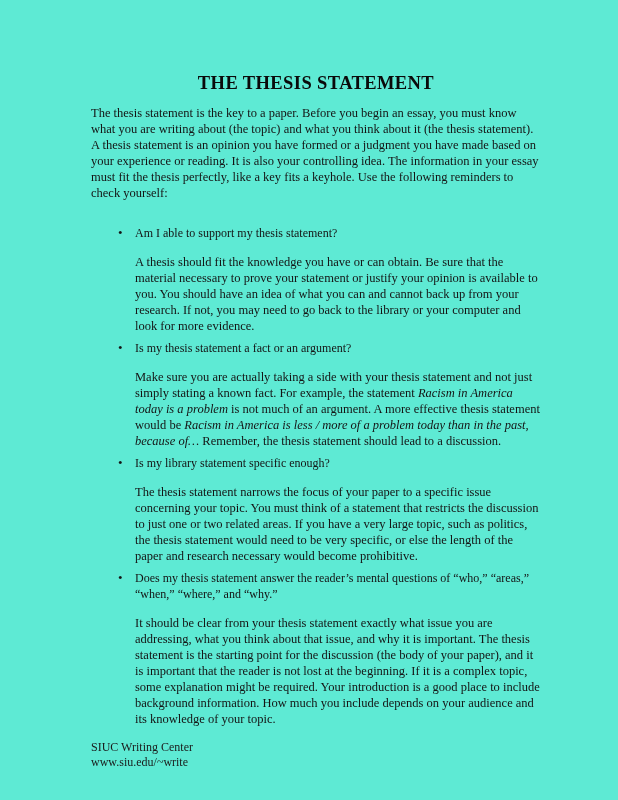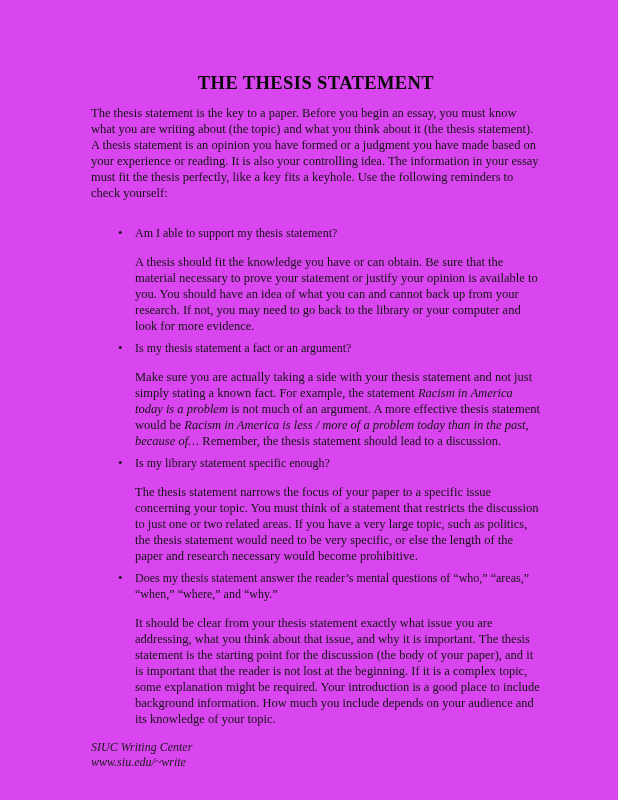--- a/index.html
+++ b/index.html
@@ -11,21 +11,21 @@
     width: 618px;
     height: 800px;
     font-family: "Liberation Serif", serif;
     color: #141414;
     -webkit-font-smoothing: antialiased;
   }
   .page {
     position: relative;
     width: 618px;
     height: 800px;
-    background: #d946ef;
+    background: #5eead4;
     overflow: hidden;
   }
   .content {
     position: absolute;
     left: 91px;
     top: 0;
     width: 450px;
   }
   .title {
     margin: 70px 0 0 0;
@@ -68,21 +68,20 @@
     font-size: 12.5px;
     line-height: 16px;
   }
   .body-para em {
     font-style: italic;
   }
   .footer {
     position: absolute;
     left: 91px;
     top: 740px;
-    font-style: italic;
     font-size: 12px;
     line-height: 15px;
     color: #1a1a1a;
   }
 </style>
 </head>
 <body>
 
 <div class="page">
   <div class="content">

